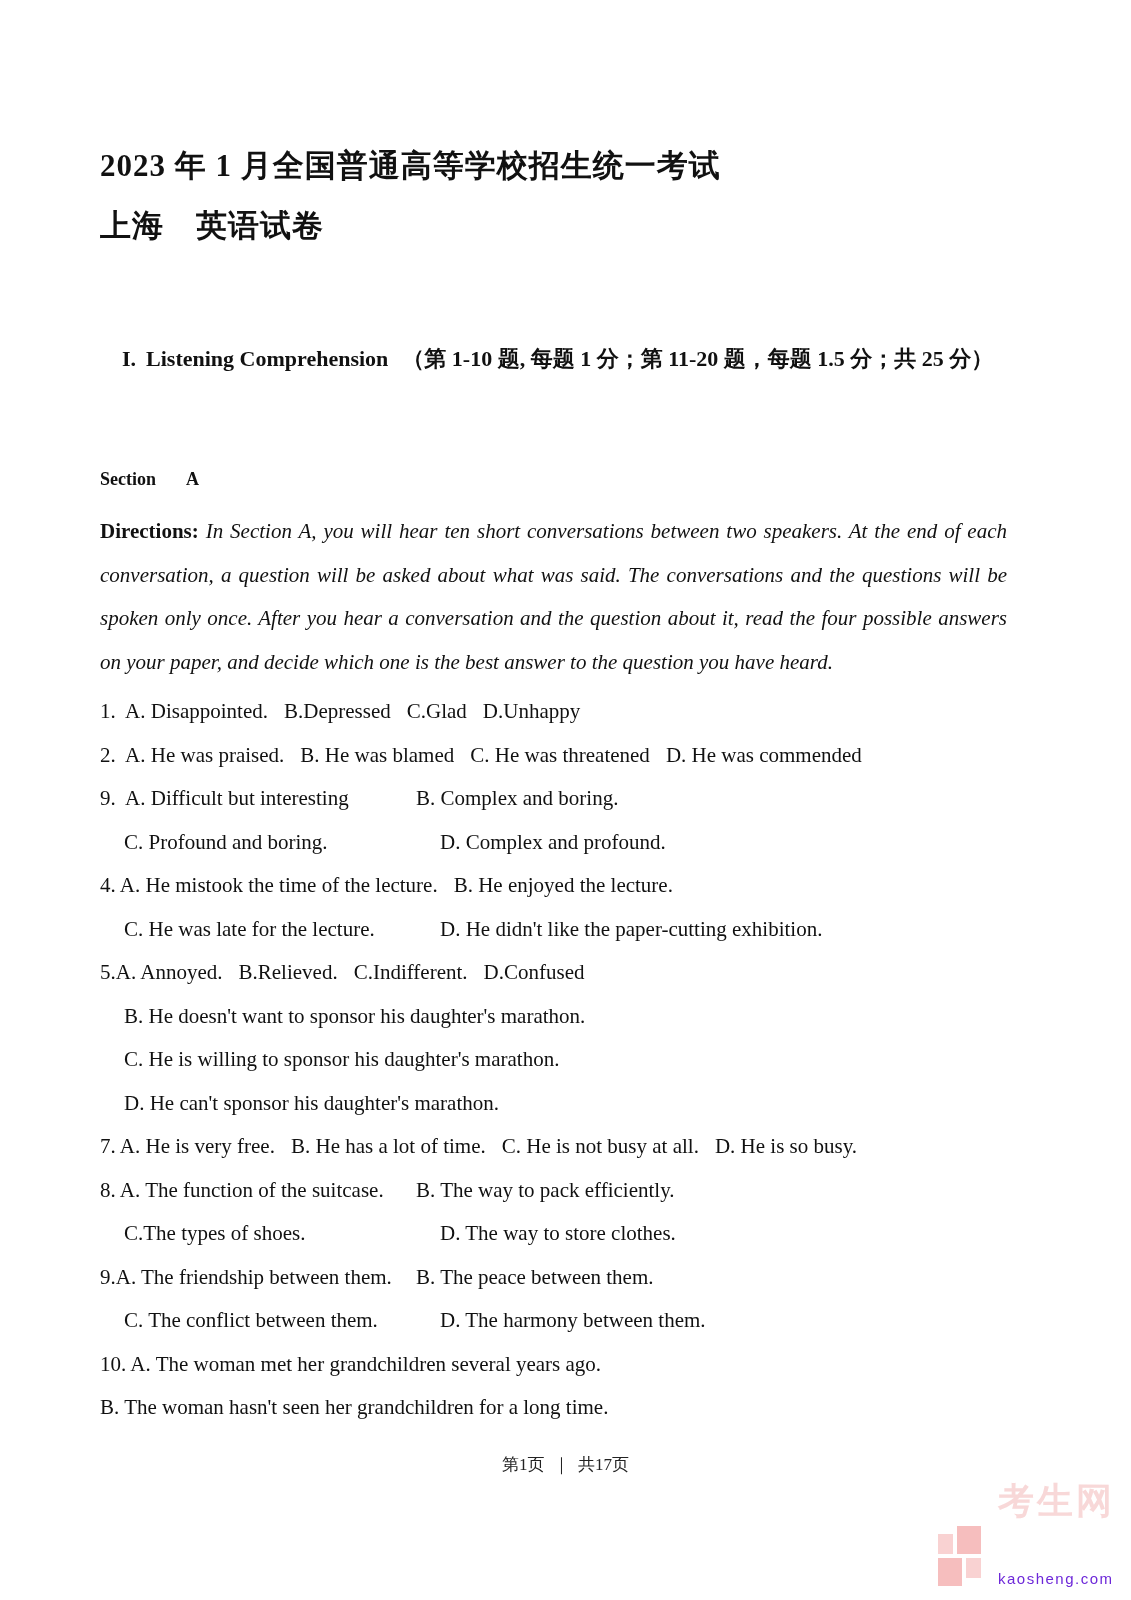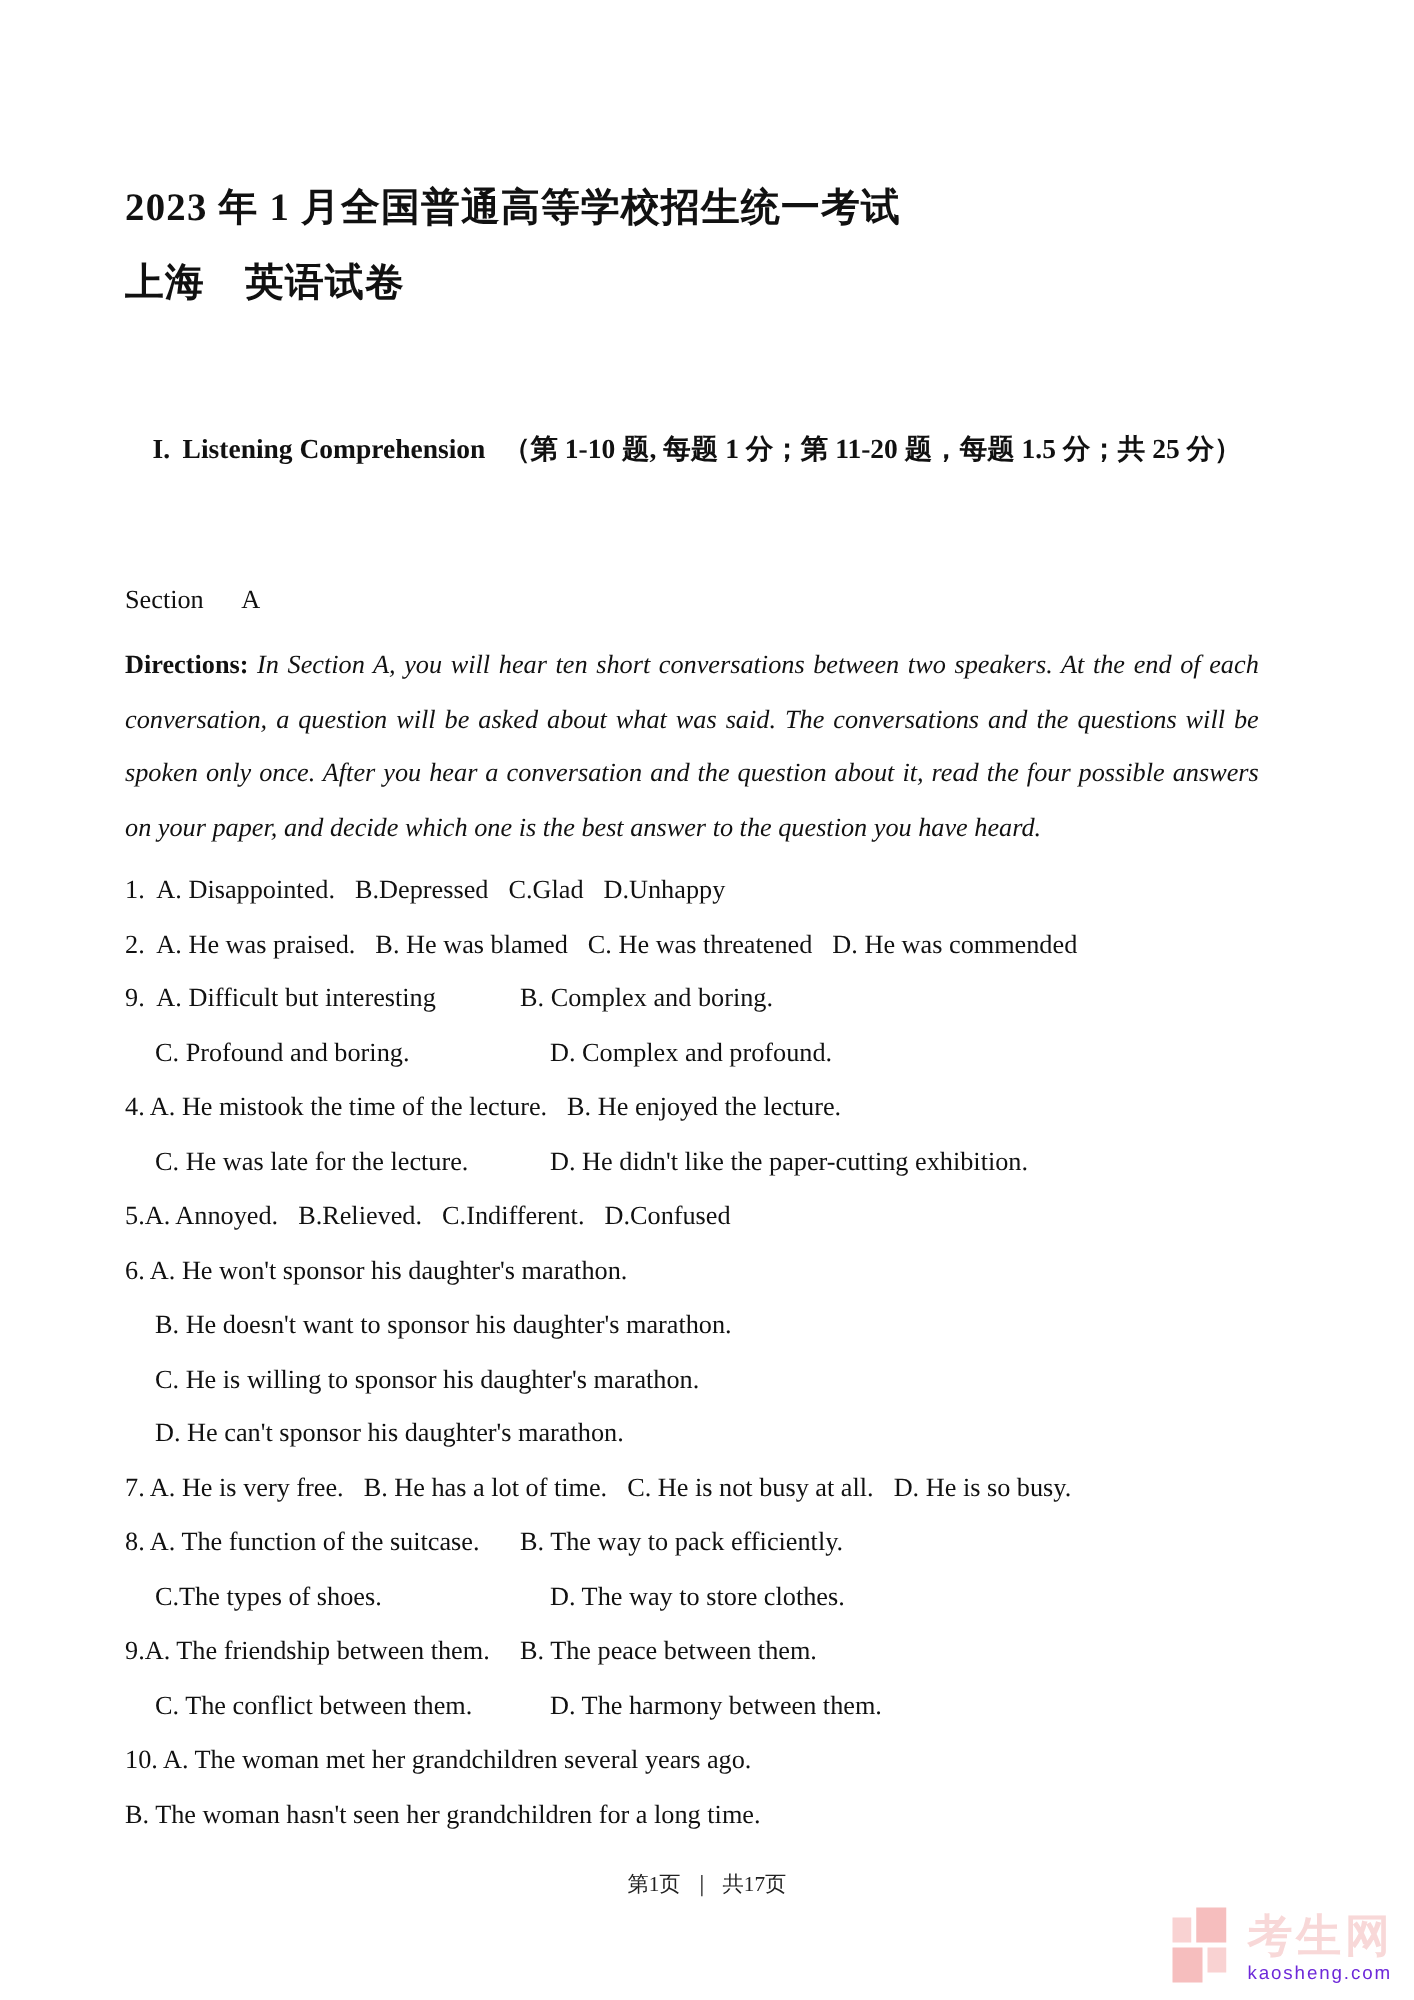--- a/index.html
+++ b/index.html
@@ -6,38 +6,38 @@
   .page{
     width:1131px;height:1600px;position:relative;background:#ffffff;
     box-sizing:border-box;padding:148px 100px 0 100px;color:#111;
     font-family:"Liberation Serif","DejaVu Serif",serif;overflow:hidden;
   }
   .title{ text-align:left;font-size:31px;font-weight:bold;line-height:36px;margin:0;letter-spacing:1px;}
   .title.second{margin-top:24px;}
   .part-heading{margin-top:70px;font-size:22px;font-weight:bold;line-height:30px;white-space:pre;}
   .part-heading .numeral{margin-right:10px;}
   .part-heading .scoring{margin-left:14px;}
-  .section-label{margin-top:60px;font-size:21px;font-weight:normal;line-height:30px;}
+  .section-label{margin-top:60px;font-size:18px;font-weight:bold;line-height:30px;}
   .section-label .letter{margin-left:30px;}
   .directions{margin:16px 0 0 0;font-size:21px;line-height:43.5px;text-align:justify;width:907px;}
   .directions .dir-label{font-weight:bold;font-style:normal;}
   .directions .dir-text{font-style:italic;}
   .question-list{margin-top:6px;font-size:21px;}
   .q-line{display:flex;gap:16px;line-height:43.5px;white-space:pre;}
   .q-line.indent{padding-left:24px;}
   .q-line.cols-2 .seg:first-child{min-width:300px;}
   .page-footer{margin-top:22px;text-align:center;font-size:17px;color:#222;line-height:26px;white-space:pre;}
   .watermark{position:absolute;right:16px;bottom:12px;display:flex;align-items:flex-end;gap:14px;}
   .wm-logo{position:relative;width:46px;height:62px;}
   .wm-logo .blk{position:absolute;}
   .wm-logo .b1{left:0;top:8px;width:15px;height:20px;background:#f9d2d2;}
   .wm-logo .b2{left:19px;top:0;width:24px;height:28px;background:#f6bebe;}
   .wm-logo .b3{left:0;top:32px;width:24px;height:28px;background:#f6bebe;}
   .wm-logo .b4{left:28px;top:32px;width:15px;height:20px;background:#f9d2d2;}
-  .wm-text{display:flex;flex-direction:column;align-items:flex-start;}
+  .wm-text{display:flex;flex-direction:column;align-items:flex-start;gap:48px;}
   .wm-cn{font-size:36px;line-height:36px;font-weight:bold;color:#f8d8d8;letter-spacing:3px;
          font-family:"Liberation Sans","DejaVu Sans",sans-serif;}
   .wm-domain{font-size:15px;line-height:18px;color:#6d28d9;letter-spacing:1.5px;margin-top:3px;
          font-family:"Liberation Sans","DejaVu Sans",sans-serif;}
 </style>
 </head>
 <body>
 
 <div class="page">
 
@@ -58,21 +58,20 @@
   </p>
 
   <div class="question-list">
       <div class="q-line cols-4"><span class="seg">1.  A. Disappointed.</span><span class="seg">B.Depressed</span><span class="seg">C.Glad</span><span class="seg">D.Unhappy</span></div>
       <div class="q-line cols-4"><span class="seg">2.  A. He was praised.</span><span class="seg">B. He was blamed</span><span class="seg">C. He was threatened</span><span class="seg">D. He was commended</span></div>
       <div class="q-line cols-2"><span class="seg">9.  A. Difficult but interesting</span><span class="seg">B. Complex and boring.</span></div>
       <div class="q-line cols-2 indent"><span class="seg">C. Profound and boring.</span><span class="seg">D. Complex and profound.</span></div>
       <div class="q-line cols-2"><span class="seg">4. A. He mistook the time of the lecture.</span><span class="seg">B. He enjoyed the lecture.</span></div>
       <div class="q-line cols-2 indent"><span class="seg">C. He was late for the lecture.</span><span class="seg">D. He didn't like the paper-cutting exhibition.</span></div>
       <div class="q-line cols-4"><span class="seg">5.A. Annoyed.</span><span class="seg">B.Relieved.</span><span class="seg">C.Indifferent.</span><span class="seg">D.Confused</span></div>
-      <div class="q-line cols-1"><span class="seg">6. A. He won't sponsor his daughter's marathon.</span></div>
       <div class="q-line cols-1 indent"><span class="seg">B. He doesn't want to sponsor his daughter's marathon.</span></div>
       <div class="q-line cols-1 indent"><span class="seg">C. He is willing to sponsor his daughter's marathon.</span></div>
       <div class="q-line cols-1 indent"><span class="seg">D. He can't sponsor his daughter's marathon.</span></div>
       <div class="q-line cols-4"><span class="seg">7. A. He is very free.</span><span class="seg">B. He has a lot of time.</span><span class="seg">C. He is not busy at all.</span><span class="seg">D. He is so busy.</span></div>
       <div class="q-line cols-2"><span class="seg">8. A. The function of the suitcase.</span><span class="seg">B. The way to pack efficiently.</span></div>
       <div class="q-line cols-2 indent"><span class="seg">C.The types of shoes.</span><span class="seg">D. The way to store clothes.</span></div>
       <div class="q-line cols-2"><span class="seg">9.A. The friendship between them.</span><span class="seg">B. The peace between them.</span></div>
       <div class="q-line cols-2 indent"><span class="seg">C. The conflict between them.</span><span class="seg">D. The harmony between them.</span></div>
       <div class="q-line cols-1"><span class="seg">10. A. The woman met her grandchildren several years ago.</span></div>
       <div class="q-line cols-1"><span class="seg">B. The woman hasn't seen her grandchildren for a long time.</span></div>

